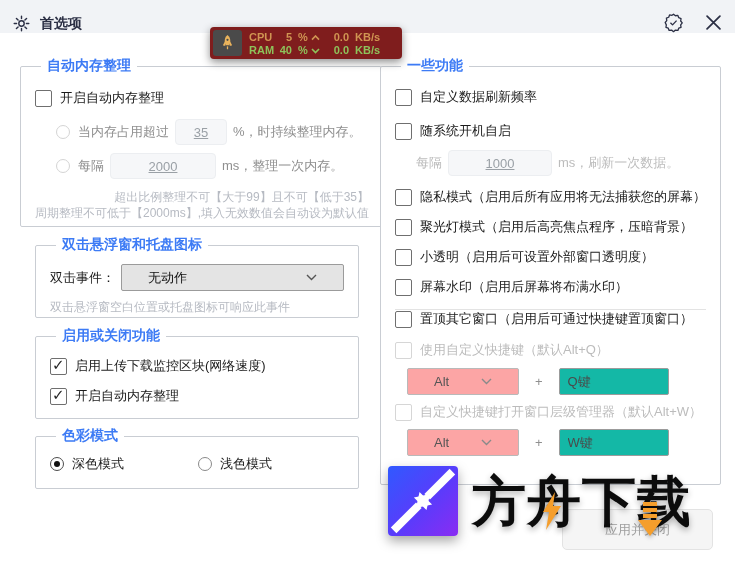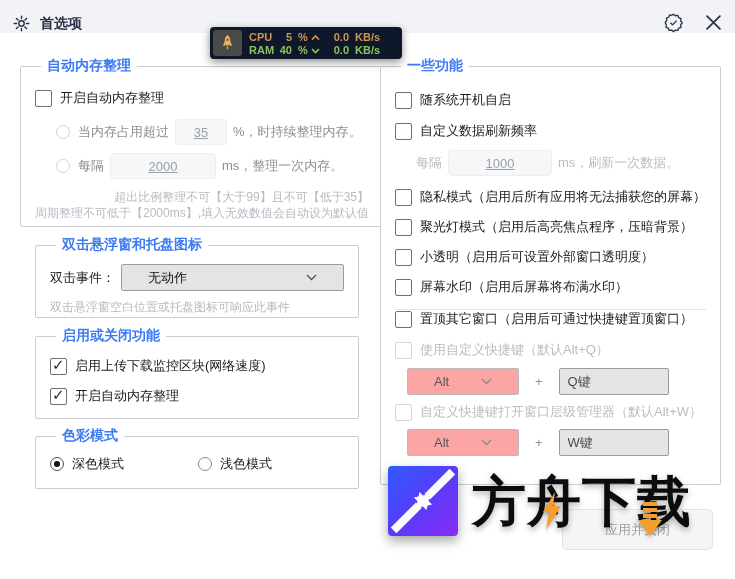--- a/index.html
+++ b/index.html
@@ -36,30 +36,30 @@
   .cb.checked::after{content:"\2713";position:absolute;left:1px;top:-3px;font-size:15px;font-weight:bold;color:#262626;}
   .cb.disabled{border-color:#d6d6d6;}
   .rb{width:14px;height:14px;border:1px solid #8a8a8a;border-radius:50%;background:#fff;
       margin-right:8px;flex:none;position:relative;box-sizing:border-box;}
   .rb.disabled{border-color:#d4d4d4;}
   .rb.selected{border-color:#4d4d4d;}
   .rb.selected::after{content:"";position:absolute;left:3px;top:3px;width:6px;height:6px;border-radius:50%;background:#111;}
   
   .num-input{background:#f6f7f9;border:1px solid #eceef1;border-radius:4px;text-align:center;
       color:#9aa0a6;font-size:13px;height:26px;box-sizing:border-box;font-family:inherit;outline:none;}
-  .key-input{border:1px solid #9b9b9b;border-radius:2px;background:#e5e5e5;height:27px;padding:0 8px;
+  .key-input{border:1px solid #9b9b9b;border-radius:2px;background:#14b8a6;height:27px;padding:0 8px;
       font-size:13px;color:#4a4a4a;box-sizing:border-box;font-family:inherit;outline:none;}
   .select{background:#e4e4e4;border:1px solid #9b9b9b;border-radius:2px;height:27px;display:flex;
       align-items:center;padding:0 26px;font-size:13px;color:#111;box-sizing:border-box;}
   .select.disabled{background:#fca5a5;border-color:#b9b9b9;color:#555;}
   .select .chev{margin-left:auto;display:flex;}
   .divider{border-top:1px solid #e3e3e3;margin:13px 0 0;}
   
   .overlay{
-    position:absolute;left:210px;top:27px;width:192px;height:32px;background:#0f172a;
+    position:absolute;left:210px;top:27px;width:192px;height:32px;background:#7f1d1d;
     border-radius:4px;box-shadow:0 3px 9px rgba(0,0,0,.45);display:flex;align-items:center;
     padding:3px 6px 3px 3px;box-sizing:border-box;z-index:20;
   }
   .rocket-box{width:29px;height:26px;background:#4a4a4a;border-radius:3px;display:flex;
     align-items:center;justify-content:center;margin-right:7px;flex:none;}
   .ov-rows{flex:1;display:flex;flex-direction:column;justify-content:center;gap:1px;}
   .ov-row{display:grid;grid-template-columns:30px 16px 16px 15px 26px 30px;align-items:center;
     font-size:11px;line-height:12px;font-weight:bold;}
   .ov-row .v{text-align:right;padding-right:3px;}
   .ov-row .u{text-align:left;padding-left:3px;}
@@ -205,28 +205,28 @@
     <label class="row" style="margin-left:74px;">
       <span class="rb"></span>
       <span>浅色模式</span>
     </label>
   </div>
 </fieldset>
 
 <fieldset style="left:380px;top:57px;width:311px;height:428px;">
   <legend>一些功能</legend>
 
+  <label class="row mt13">
+    <span class="cb"></span>
+    <span>自定义数据刷新频率</span>
+  </label>
+
   <label class="row mt16">
     <span class="cb"></span>
     <span>随系统开机自启</span>
-  </label>
-
-  <label class="row mt13">
-    <span class="cb"></span>
-    <span>自定义数据刷新频率</span>
   </label>
 
   <div class="row mt10 indent">
     <span class="disabled-text">每隔</span>
     <input class="num-input gap6" style="width: 104px;" value="1000">
     <span class="disabled-text">ms，刷新一次数据。</span>
   </div>
 
   <label class="row mt12">
     <span class="cb"></span>

